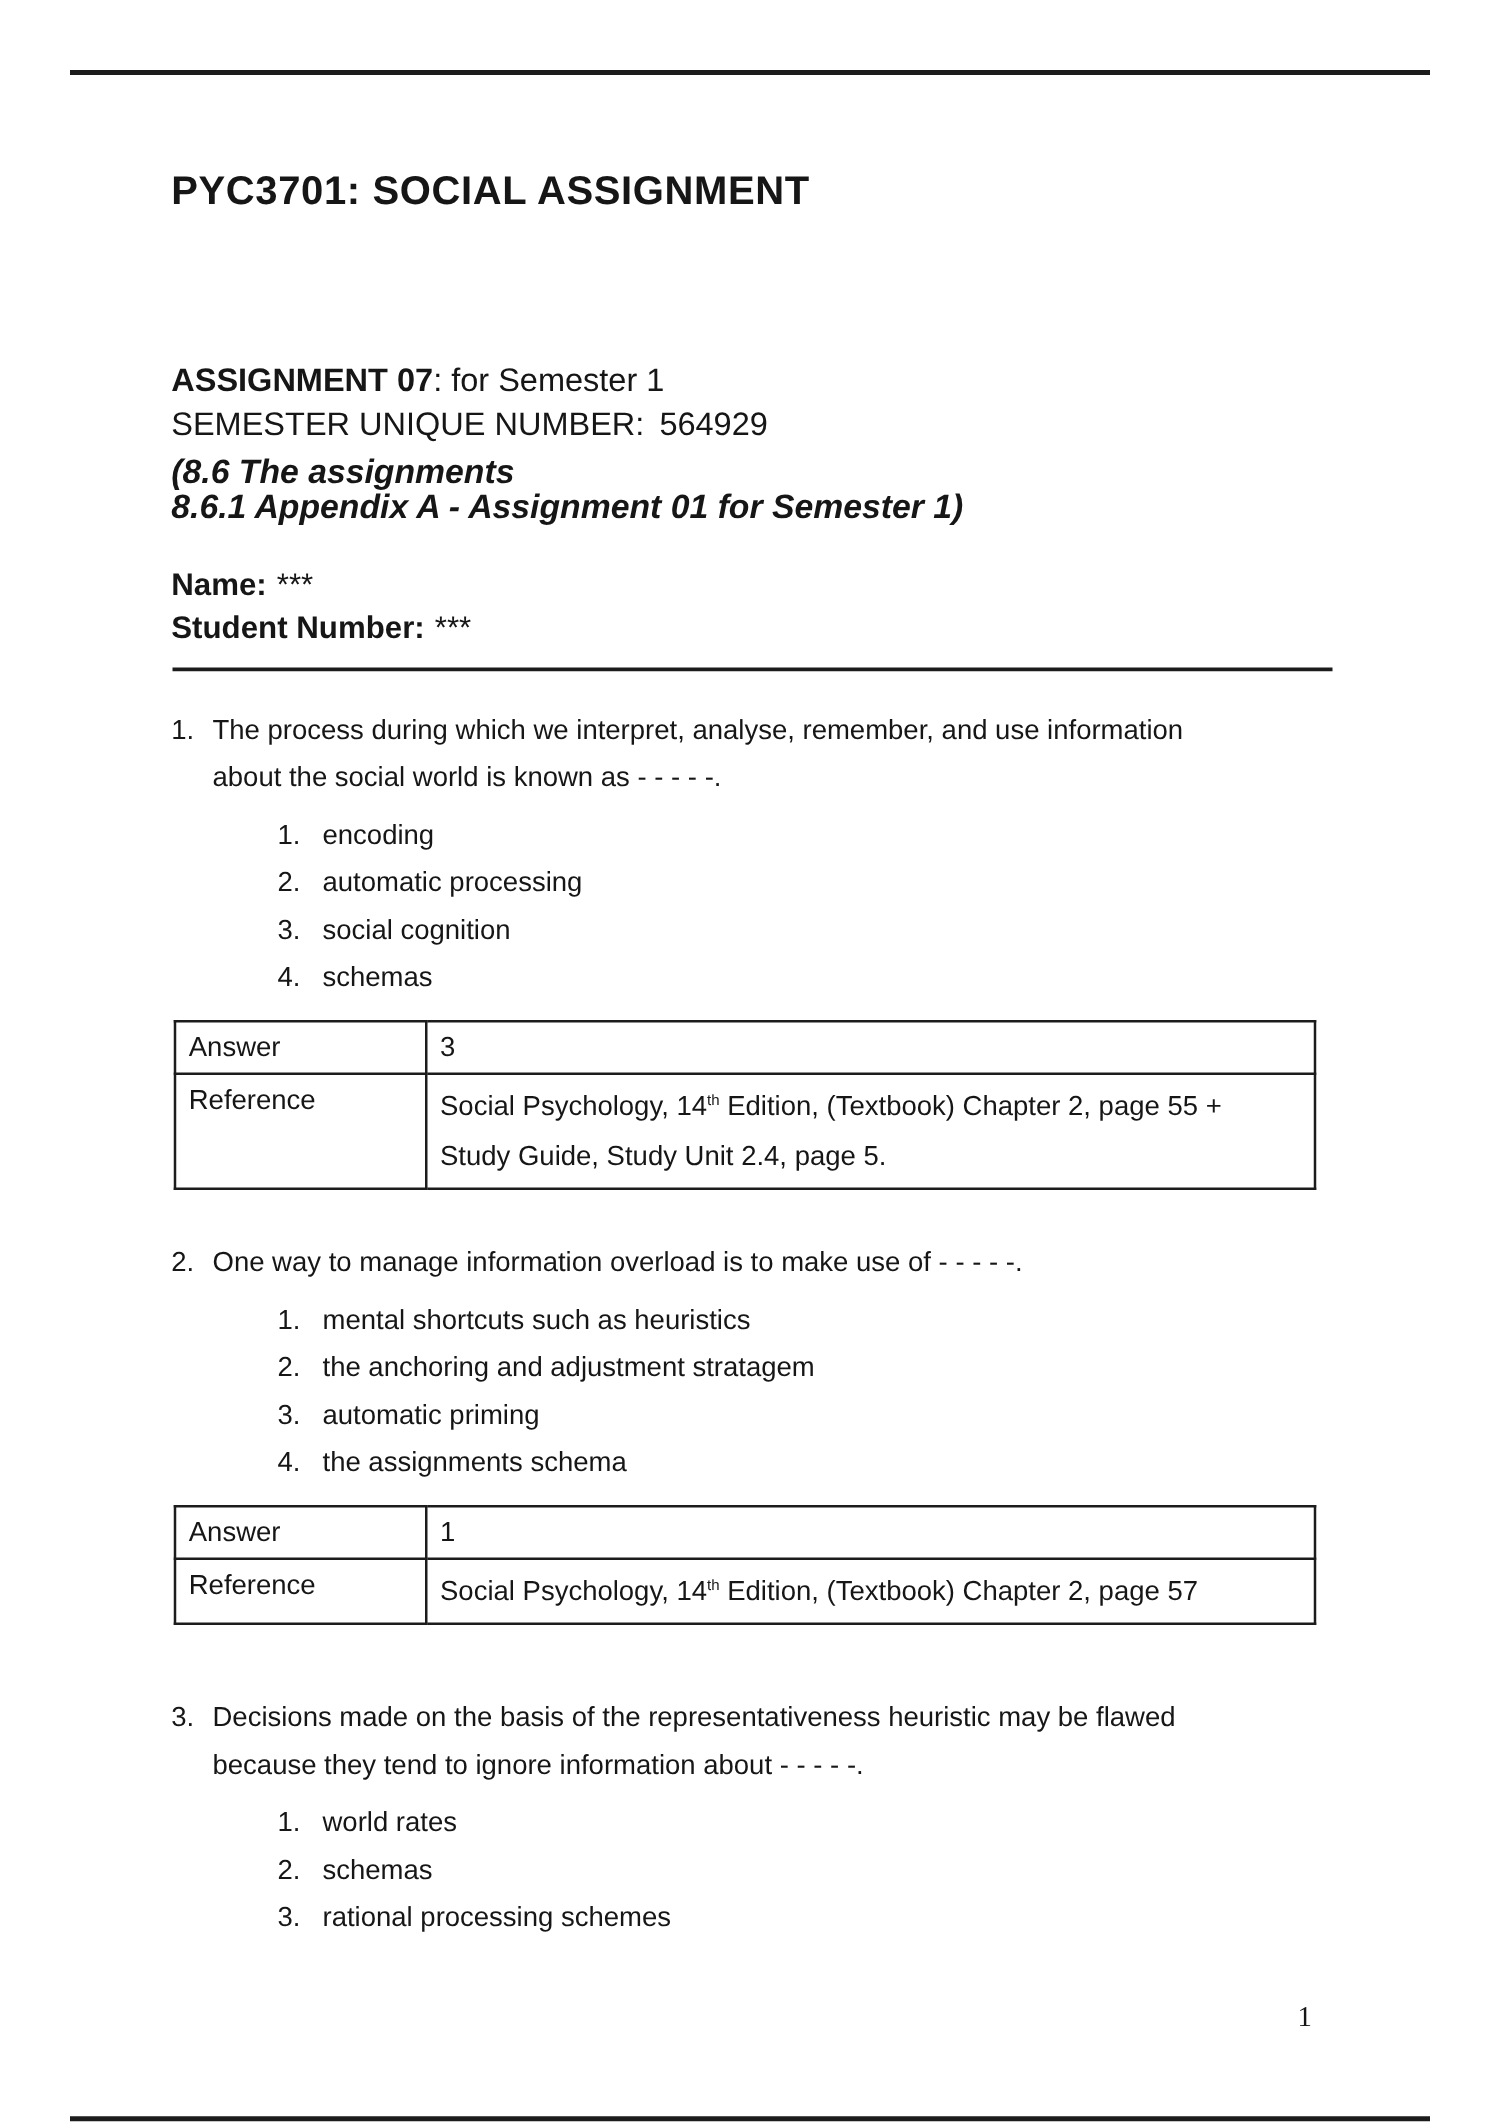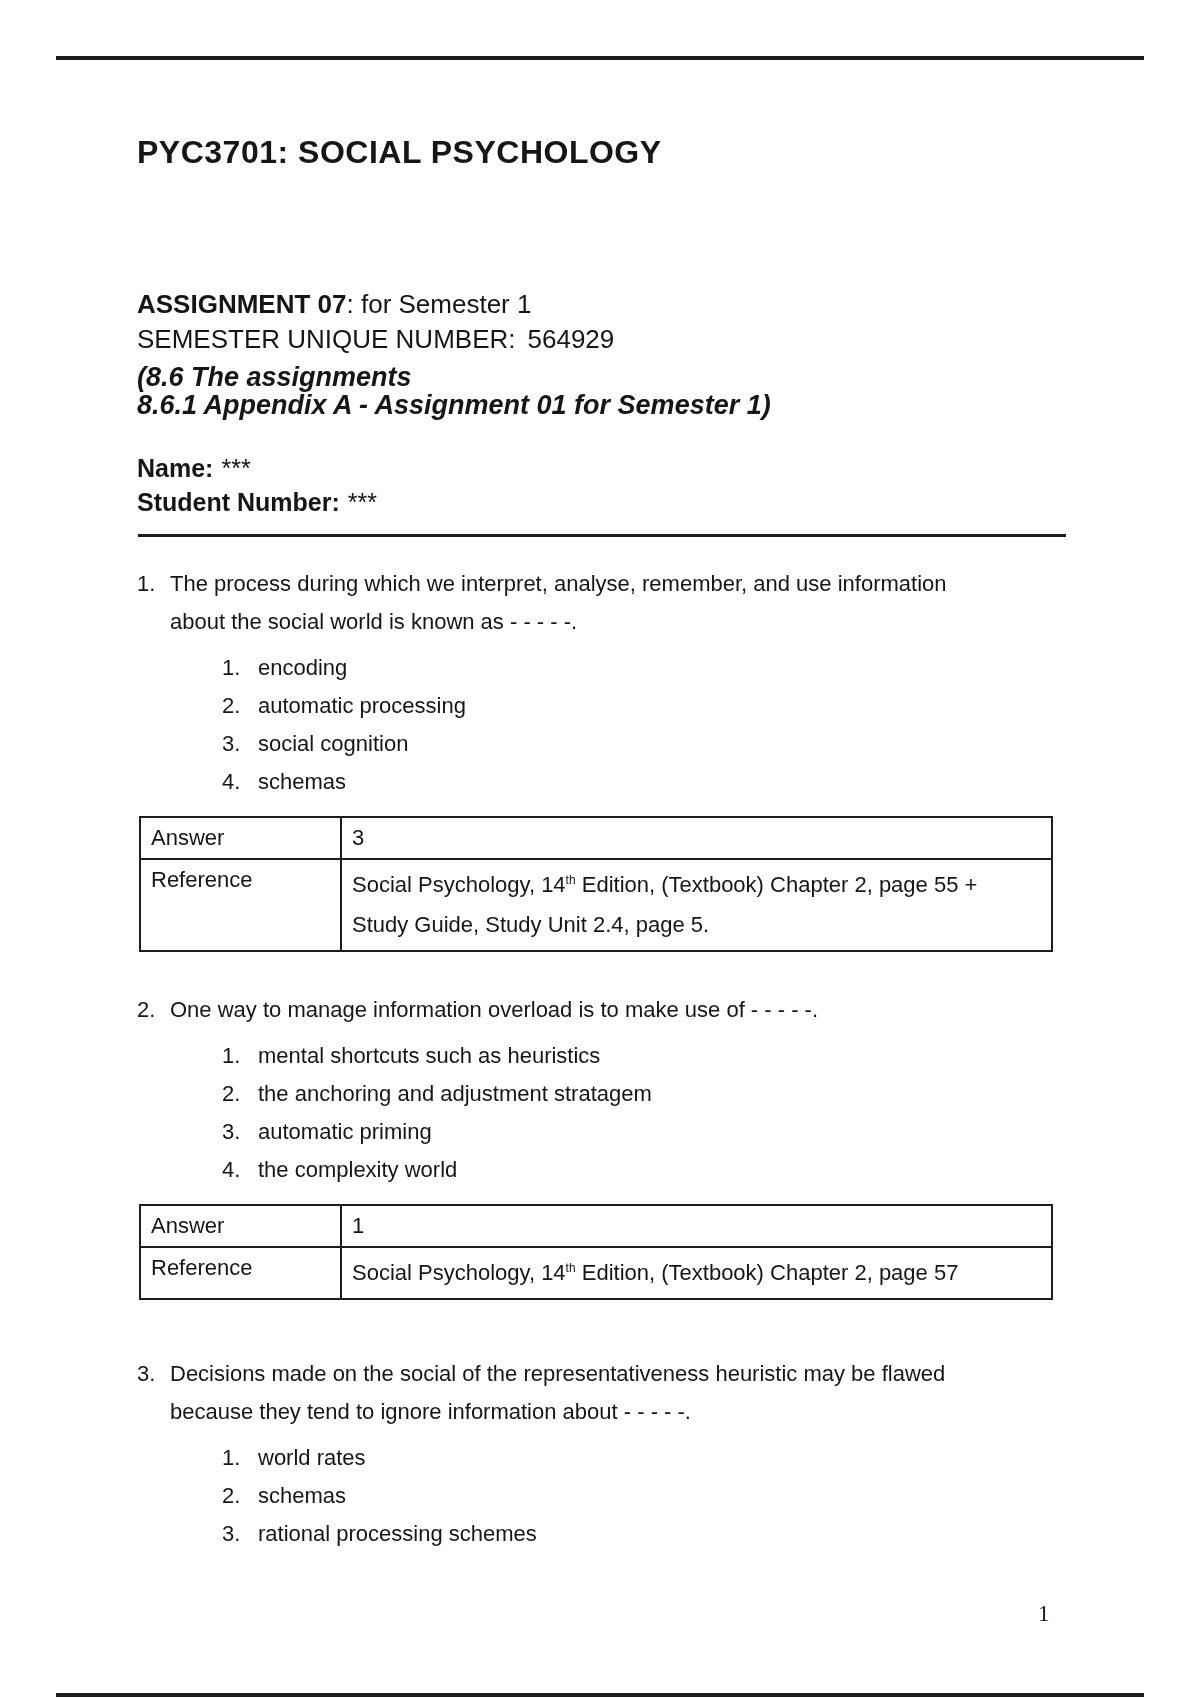--- a/index.html
+++ b/index.html
@@ -70,21 +70,21 @@
   }
 </style>
 </head>
 <body>
 
 <div class="page">
   <div class="rule-top"></div>
 
   <div class="content">
 
-    <h1 class="course-title">PYC3701: SOCIAL PSYCHOLOGY</h1>
+    <h1 class="course-title">PYC3701: SOCIAL ASSIGNMENT</h1>
 
     <div class="assign-block">
       <div><span class="b">ASSIGNMENT 07</span><span>: for Semester 1</span></div>
       <div><span>SEMESTER UNIQUE NUMBER:</span><span class="sem-number">564929</span></div>
     </div>
 
     <div class="appendix-block">
       <div>(8.6 The assignments</div>
       <div>8.6.1 Appendix A - Assignment 01 for Semester 1)</div>
     </div>
@@ -123,21 +123,21 @@
     </tbody>
       </table>
 
     <div class="question q2">
       <div class="qnum">2.</div>
       <div class="qtext">One way to manage information overload is to make use of - - - - -.</div>
       <ol class="options">
         <li>mental shortcuts such as heuristics</li>
         <li>the anchoring and adjustment stratagem</li>
         <li>automatic priming</li>
-        <li>the complexity world</li>
+        <li>the assignments schema</li>
       </ol>
     </div>
 
     <table class="answer-table t2">
       <tbody>
           <tr>
         <td class="label-col">Answer</td>
         <td>1</td>
       </tr>
       <tr>
@@ -145,21 +145,21 @@
         <td class="ref-cell">
           <div class="ref-line"><span>Social Psychology, 14</span><sup>th</sup><span> Edition, (Textbook) Chapter 2, page 57</span></div>
 
         </td>
       </tr>
     </tbody>
       </table>
 
     <div class="question q3">
       <div class="qnum">3.</div>
-      <div class="qtext">Decisions made on the social of the representativeness heuristic may be flawed because they tend to ignore information about - - - - -.</div>
+      <div class="qtext">Decisions made on the basis of the representativeness heuristic may be flawed because they tend to ignore information about - - - - -.</div>
       <ol class="options">
         <li>world rates</li>
         <li>schemas</li>
         <li>rational processing schemes</li>
       </ol>
     </div>
 
   </div>
 
   <div class="page-number">1</div>

